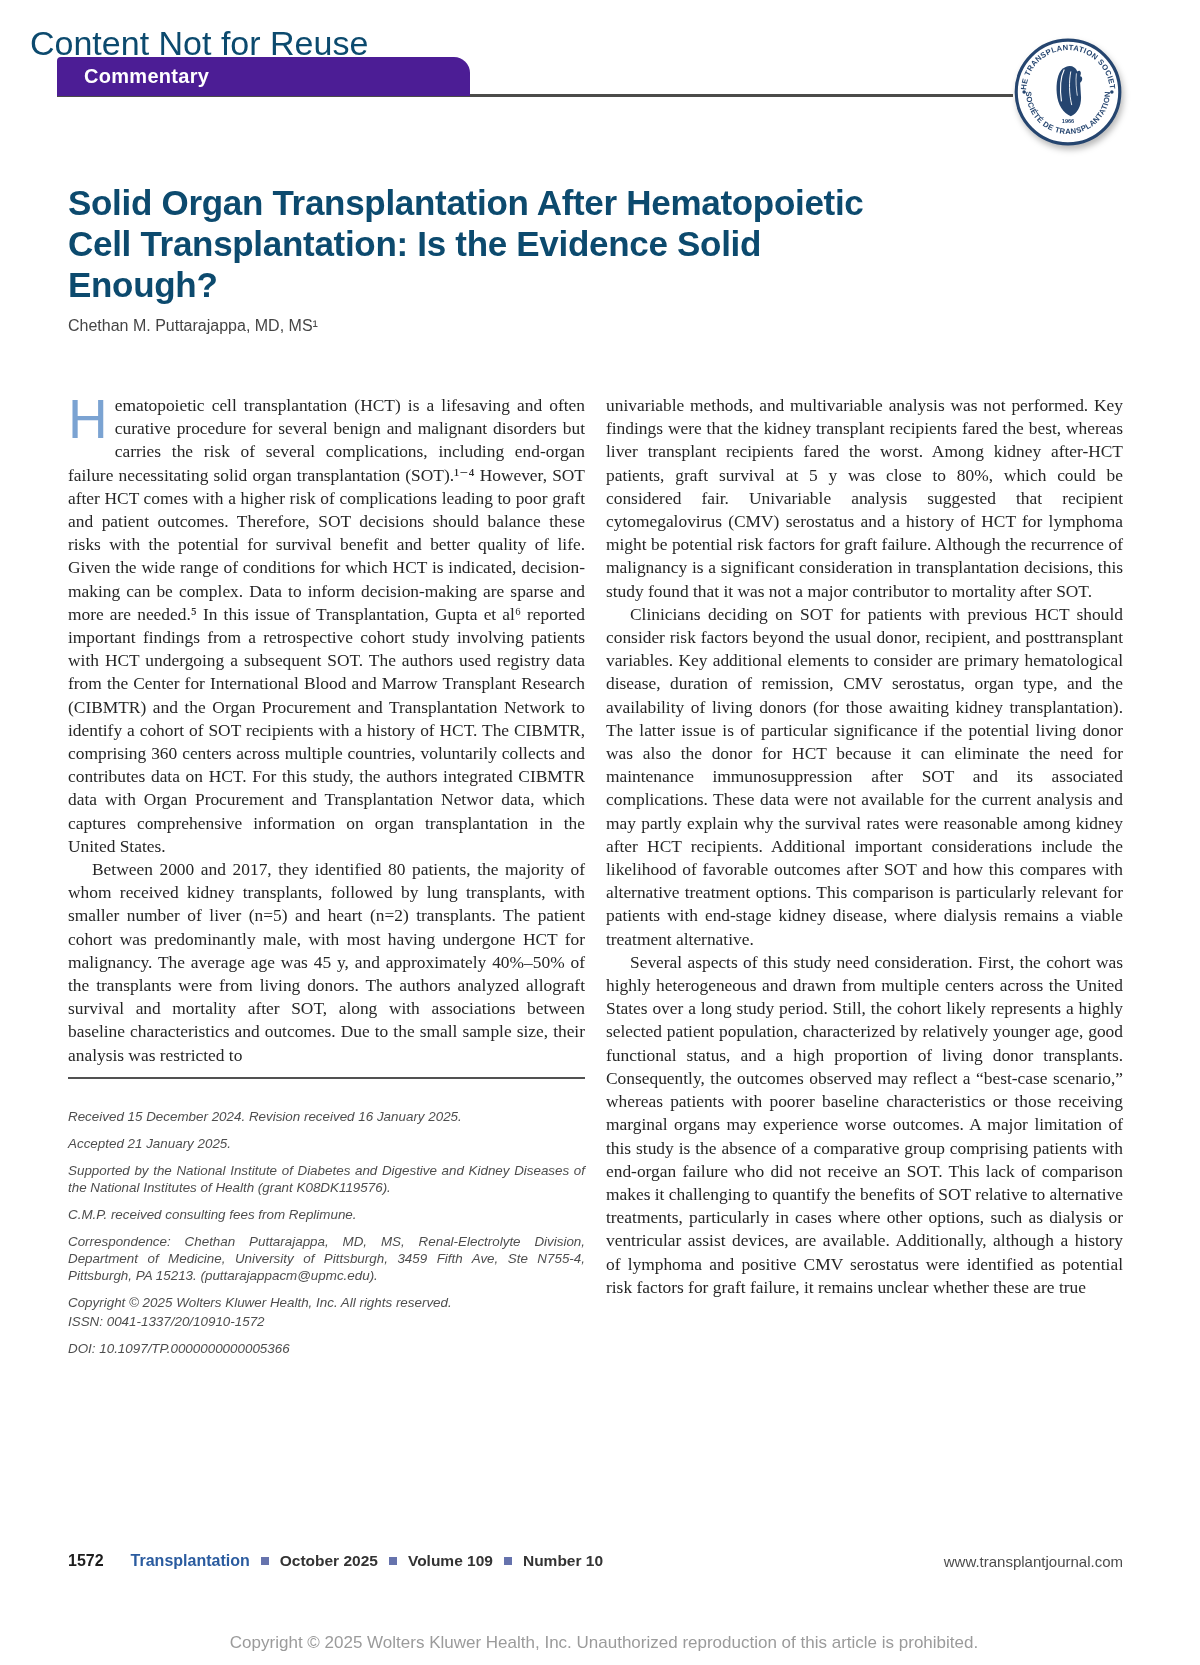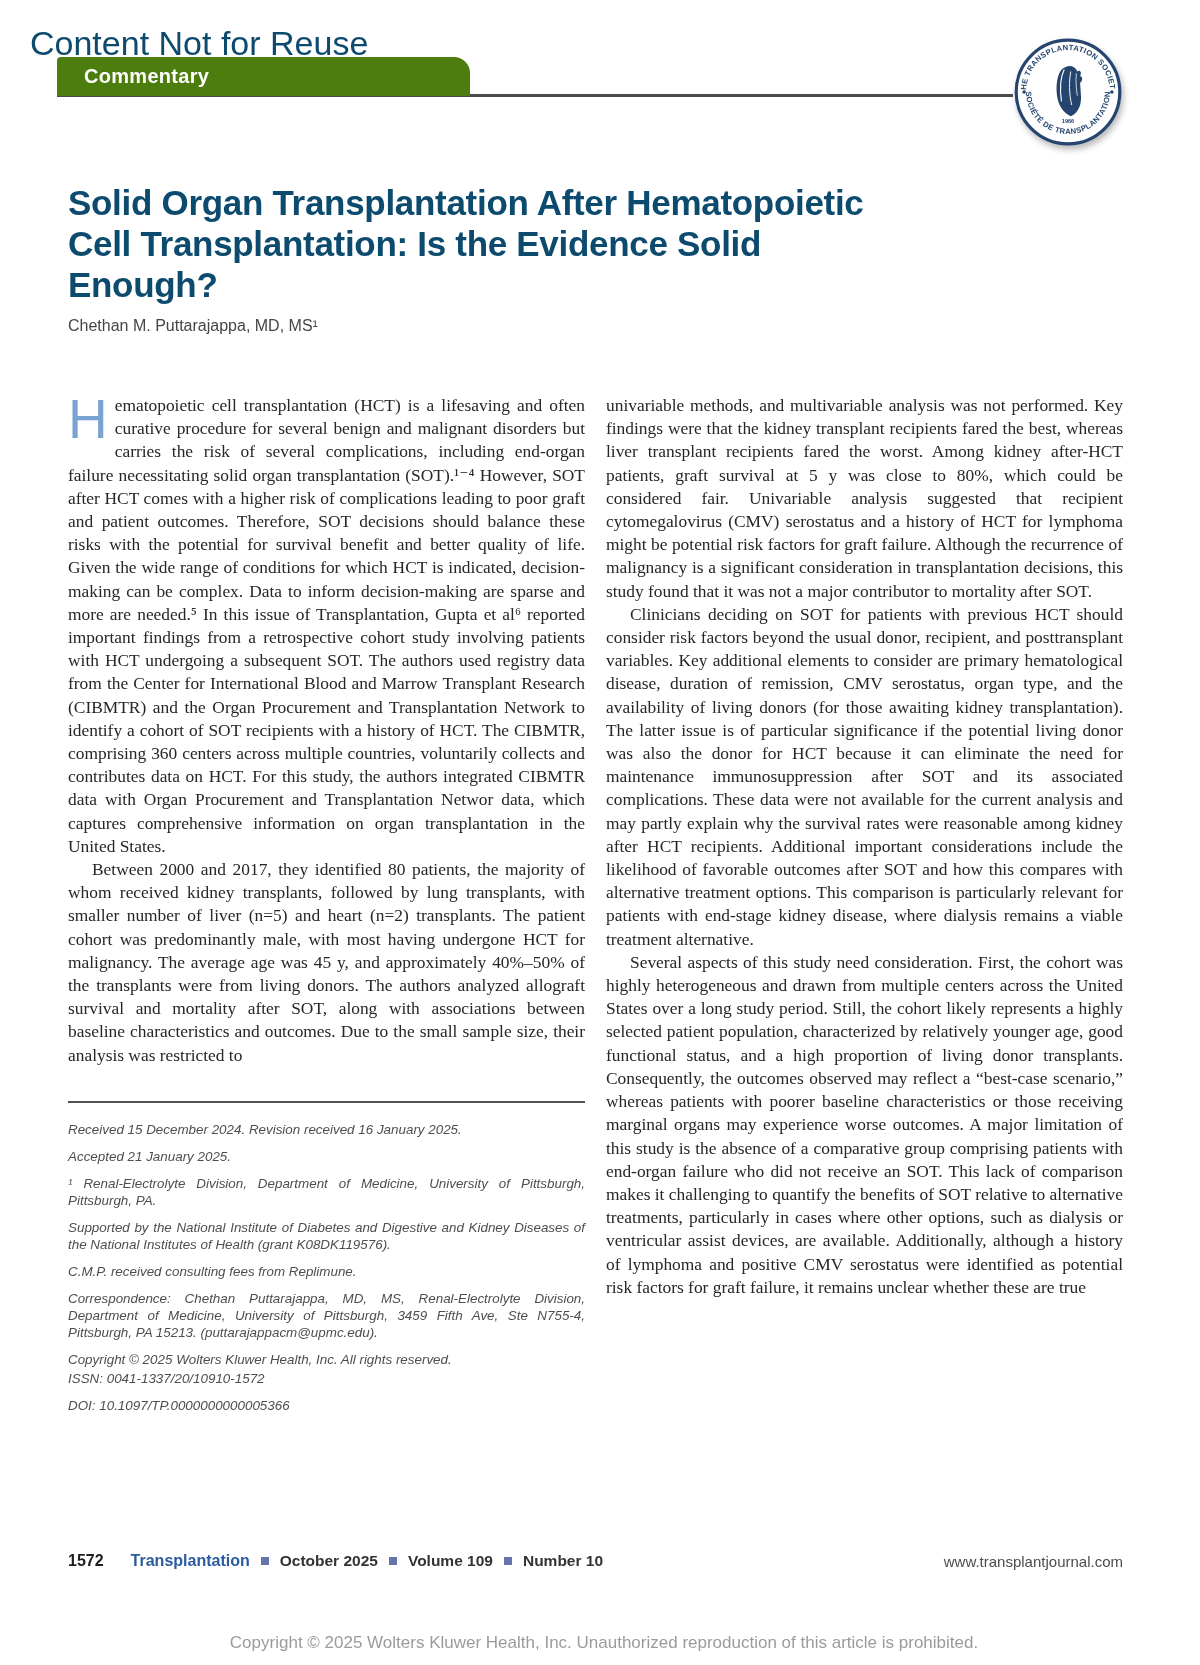--- a/index.html
+++ b/index.html
@@ -8,21 +8,21 @@
     font-family:"Liberation Sans", sans-serif; overflow:hidden;
   }
 
   
   .watermark {
     position:absolute; left:30px; top:24px; font-size:34px; color:#0c4a6e;
     z-index:1; white-space:nowrap;
   }
   .banner {
     position:absolute; left:57px; top:57px; width:413px; height:39px;
-    background:#4d7c0f; border-radius:4px 16px 0 0; z-index:2;
+    background:#4c1d95; border-radius:4px 16px 0 0; z-index:2;
     display:flex; align-items:center; padding-left:27px; box-sizing:border-box;
   }
   .banner-label { color:#ffffff; font-weight:bold; font-size:20px; letter-spacing:.3px; }
   .header-rule {
     position:absolute; left:57px; top:94px; width:956px; height:3px;
     background:#4b4b49; z-index:0;
   }
   .logo { position:absolute; left:1012px; top:36px; width:112px; height:112px; z-index:2; }
   .logo svg { filter:drop-shadow(2px 4px 3px rgba(0,0,0,.28)); }
   .seal-text { font-family:"Liberation Sans",sans-serif; font-size:8.2px; font-weight:bold; fill:#25456f; letter-spacing:.4px; }
@@ -42,21 +42,21 @@
     margin:0; font-family:"Liberation Serif","DejaVu Serif",serif;
     font-size:17.4px; line-height:23.2px; text-align:justify; color:#262626;
   }
   .indent { text-indent:24px; }
   .dropcap {
     float:left; font-family:"Liberation Sans",sans-serif; font-weight:400;
     font-size:55px; line-height:44px; color:#7ba3d2; margin:3px 7px 0 0;
   }
 
   
-  .footnotes { margin-top:34px; border-top:2px solid #515151; padding-top:18px; }
+  .footnotes { margin-top:10px; border-top:2px solid #515151; padding-top:29px; }
   .footnotes p {
     font-family:"Liberation Sans",sans-serif; font-style:italic;
     font-size:13.4px; line-height:17px; color:#4e4e4e; margin:0 0 10px 0; text-align:justify;
   }
   .footnotes p.tight { margin-bottom:2px; }
 
   
   .footer-bar {
     position:absolute; left:68px; top:1552px; width:1055px;
     display:flex; align-items:center;
@@ -116,21 +116,20 @@
   <div class="author">Chethan M. Puttarajappa, MD, MS¹</div>
 
   <div class="columns body-text">
     <div class="col-left">
       <p><span class="dropcap">H</span><span>ematopoietic cell transplantation (HCT) is a lifesaving and often curative procedure for several benign and malignant disorders but carries the risk of several complications, including end-organ failure necessitating solid organ transplantation (SOT).¹⁻⁴ However, SOT after HCT comes with a higher risk of complications leading to poor graft and patient outcomes. Therefore, SOT decisions should balance these risks with the potential for survival benefit and better quality of life. Given the wide range of conditions for which HCT is indicated, decision-making can be complex. Data to inform decision-making are sparse and more are needed.⁵ In this issue of Transplantation, Gupta et al⁶ reported important findings from a retrospective cohort study involving patients with HCT undergoing a subsequent SOT. The authors used registry data from the Center for International Blood and Marrow Transplant Research (CIBMTR) and the Organ Procurement and Transplantation Network to identify a cohort of SOT recipients with a history of HCT. The CIBMTR, comprising 360 centers across multiple countries, voluntarily collects and contributes data on HCT. For this study, the authors integrated CIBMTR data with Organ Procurement and Transplantation Networ data, which captures comprehensive information on organ transplantation in the United States.</span></p>
       <p class="indent">Between 2000 and 2017, they identified 80 patients, the majority of whom received kidney transplants, followed by lung transplants, with smaller number of liver (n=5) and heart (n=2) transplants. The patient cohort was predominantly male, with most having undergone HCT for malignancy. The average age was 45 y, and approximately 40%–50% of the transplants were from living donors. The authors analyzed allograft survival and mortality after SOT, along with associations between baseline characteristics and outcomes. Due to the small sample size, their analysis was restricted to</p>
 
       <div class="footnotes">
         <p>Received 15 December 2024. Revision received 16 January 2025.</p>
         <p>Accepted 21 January 2025.</p>
-        <p>¹ Renal-Electrolyte Division, Department of Medicine, University of Pittsburgh, Pittsburgh, PA.</p>
         <p>Supported by the National Institute of Diabetes and Digestive and Kidney Diseases of the National Institutes of Health (grant K08DK119576).</p>
         <p>C.M.P. received consulting fees from Replimune.</p>
         <p>Correspondence: Chethan Puttarajappa, MD, MS, Renal-Electrolyte Division, Department of Medicine, University of Pittsburgh, 3459 Fifth Ave, Ste N755-4, Pittsburgh, PA 15213. (puttarajappacm@upmc.edu).</p>
         <p class="tight">Copyright © 2025 Wolters Kluwer Health, Inc. All rights reserved.</p>
         <p>ISSN: 0041-1337/20/10910-1572</p>
         <p>DOI: 10.1097/TP.0000000000005366</p>
       </div>
     </div>
 
     <div class="col-right">

